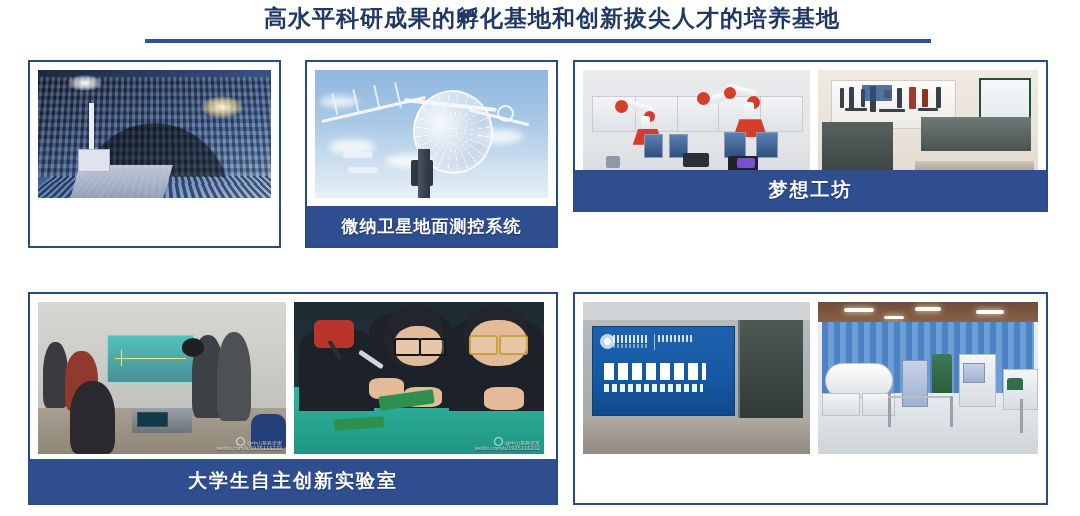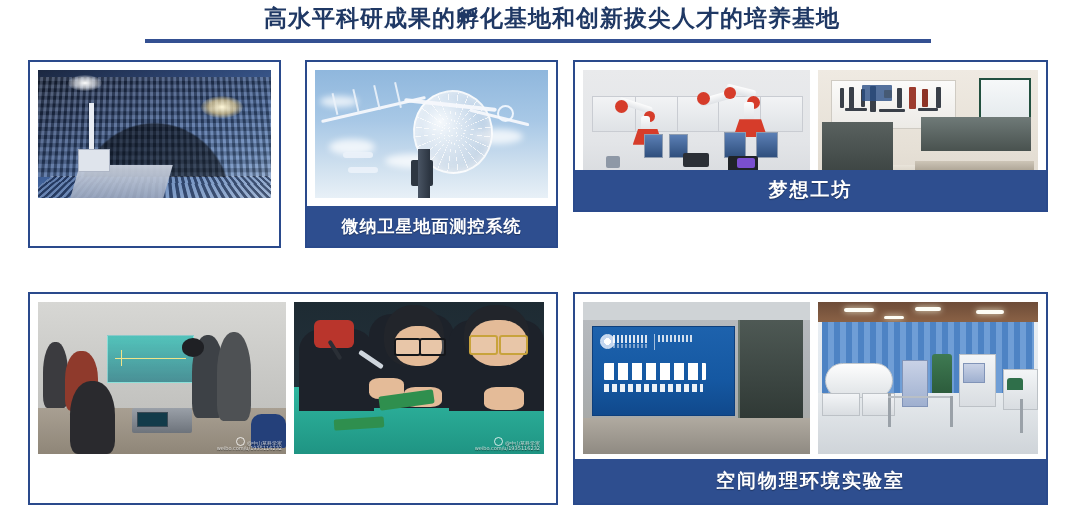--- a/index.html
+++ b/index.html
@@ -362,20 +362,21 @@
           <div class="pcb" style="left:34%;top:60%;width:22%;height:9%;transform:rotate(-8deg);"></div>
           <div class="pcb" style="left:16%;top:76%;width:20%;height:7%;transform:rotate(-4deg);"></div>
           <div class="face" style="left:76%;top:56%;width:16%;height:15%;border-radius:30%;"></div>
           <div class="wm-weibo">
             <span class="eye"></span><span>@中山草科学家</span><br>
             <span>weibo.com/u/1935116232</span>
           </div>
         </div>
       </div>
     </div>
+    <div class="caption" style="height:44px;">大学生自主创新实验室</div>
   </div>
 
   <div class="panel p5">
     <div class="panel-media">
       <div class="imgwrap" style="left:8px;top:8px;width:227px;height:152px;">
         <div class="scene sign-scene">
           <div class="ceiling"></div>
           <div class="signboard">
             <div class="logo"></div>
             <div class="uni"></div>
@@ -407,16 +408,15 @@
           <div class="boxblue" style="left:66%;top:40%;width:9%;height:12%;"></div>
           <div class="box" style="left:84%;top:44%;width:15%;height:26%;"></div>
           <div class="boxgreen" style="left:86%;top:50%;width:7%;height:8%;background:#2f6f4a;"></div>
           <div class="stand" style="left:32%;top:60%;height:22%;"></div>
           <div class="stand" style="left:60%;top:62%;height:20%;"></div>
           <div class="stand" style="left:92%;top:64%;height:22%;"></div>
           <div class="rope" style="left:32%;top:62%;width:28%;"></div>
         </div>
       </div>
     </div>
-    <div class="caption" style="height:44px;">空间物理环境实验室</div>
   </div>
 
 </div>
 
 </body></html>

